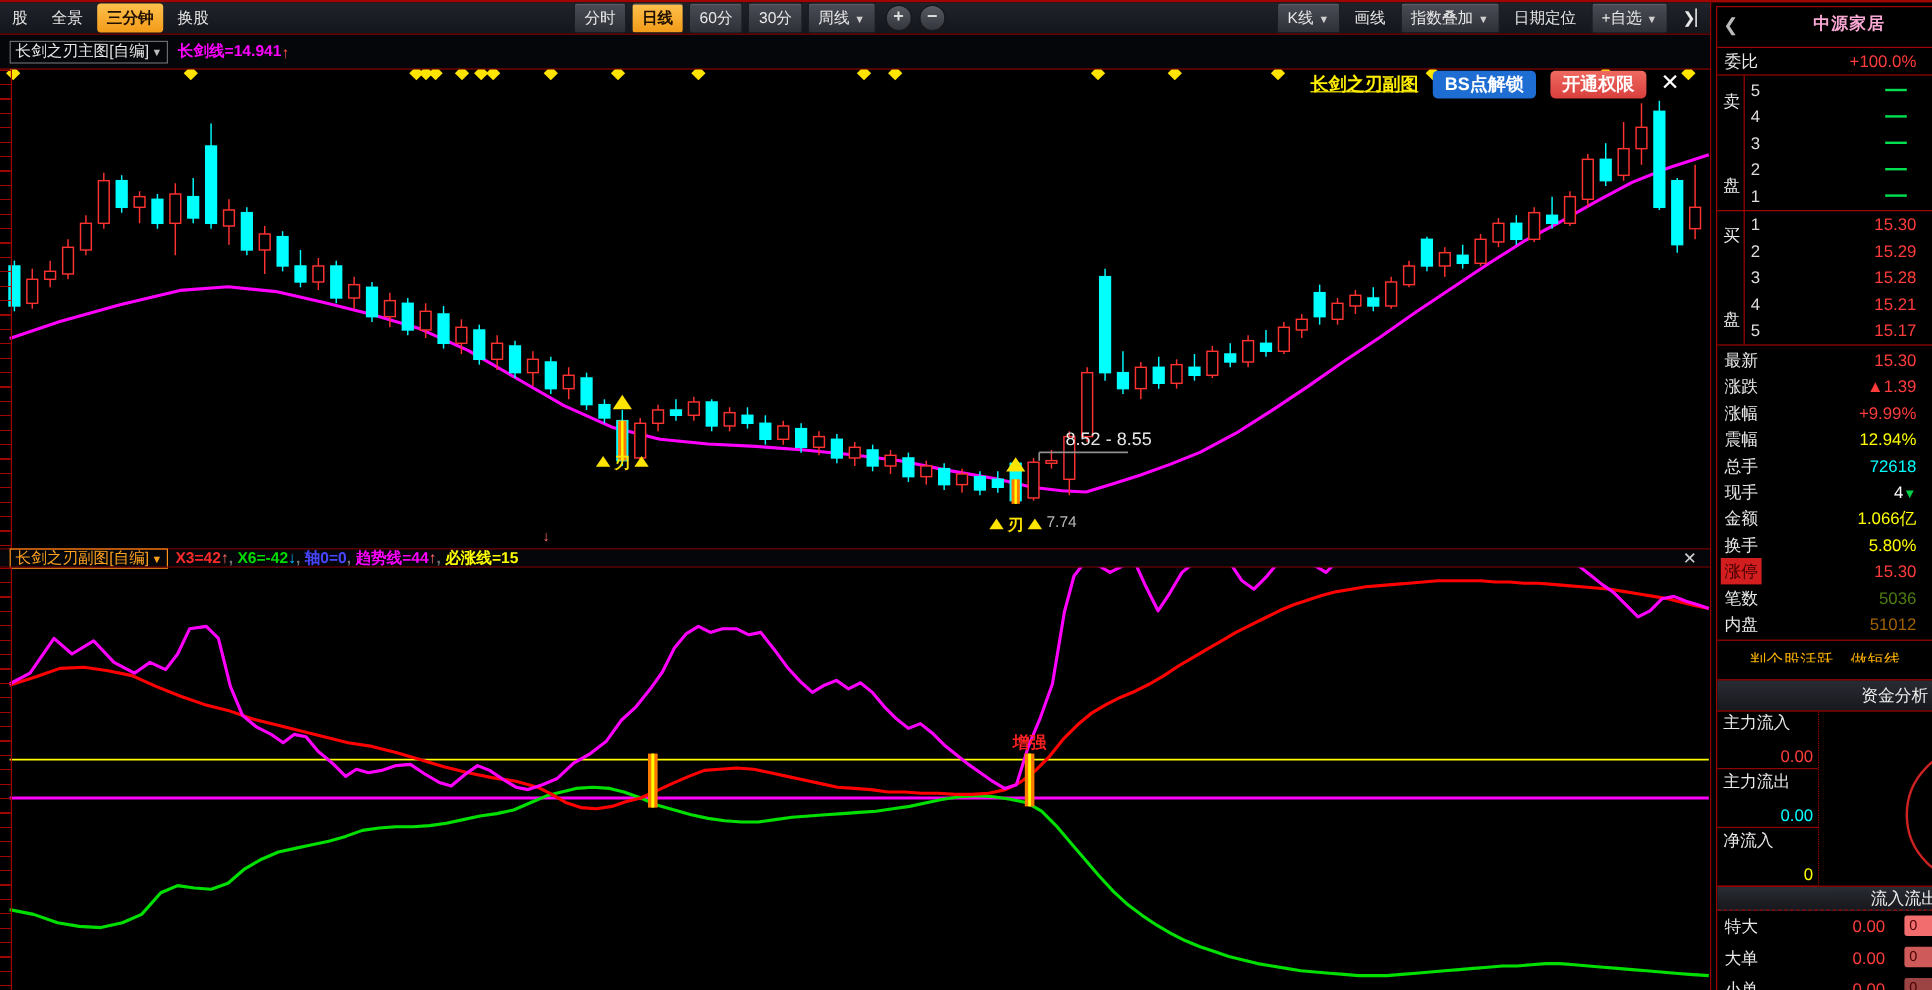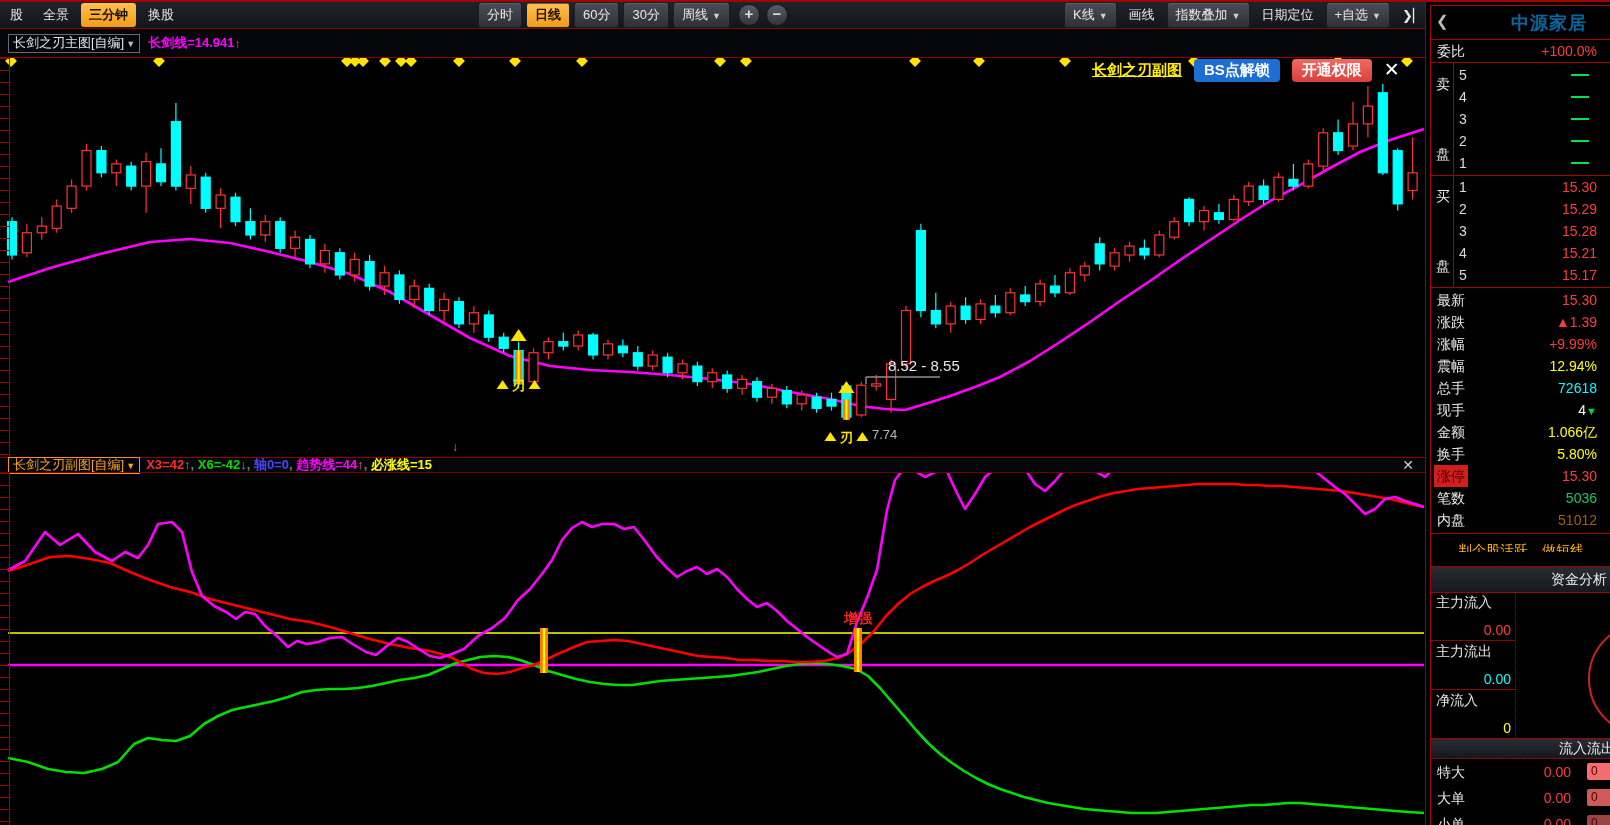--- a/index.html
+++ b/index.html
@@ -358,21 +358,21 @@
         <text x="858" y="623" fill="#ff2222" font-size="14" font-weight="bold" text-anchor="middle">增强</text>
       </svg>
   </div>
 
   <div class="abs" style="left:1425px;top:0;width:1px;height:825px;background:#8f0400;"></div>
 
   <div class="abs sb-border" id="sidebar">
 
     <div class="abs" style="left:0;top:0;width:180px;height:33px;border-bottom:1px solid #a00500;">
       <span style="position:absolute;left:5px;top:6px;color:#bbb;font-size:15px;font-weight:bold;">❮</span>
-      <span style="position:absolute;left:80px;top:5px;color:#0369a1;font-size:18px;font-weight:bold;letter-spacing:1px;white-space:nowrap;">中源家居</span>
+      <span style="position:absolute;left:80px;top:5px;color:#f9a8d4;font-size:14px;font-weight:bold;letter-spacing:1px;white-space:nowrap;">中源家居</span>
     </div>
     <div class="sb-row" style="top:34px;">
       <span class="sb-label">委比</span>
       <span class="sb-val" style="color:#ff3c3c;">+100.0%</span>
     </div>
     <div class="sb-sep" style="top:56px;"></div>
     <div id="sb-book">
         <div class="sb-row" style="top: 58px;">
           <span class="lvl-num">5</span>
           <span class="dash"></span>
@@ -453,21 +453,21 @@
         <div class="sb-row" style="top: 437px;">
           <span class="sb-label">换手</span>
           <span class="sb-val" style="color: rgb(255, 255, 0);">5.80%</span>
         </div>
         <div class="sb-row" style="top: 459px;">
           <span class="sb-label" style="background: rgb(210, 30, 30); color: rgb(64, 0, 0); padding: 0px 3px; left: 3px;">涨停</span>
           <span class="sb-val" style="color: rgb(255, 60, 60);">15.30</span>
         </div>
         <div class="sb-row" style="top: 481px;">
           <span class="sb-label">笔数</span>
-          <span class="sb-val" style="color: #22c55e;">5036</span>
+          <span class="sb-val" style="color: #4d7c0f;">5036</span>
         </div>
         <div class="sb-row" style="top: 503px;">
           <span class="sb-label">内盘</span>
           <span class="sb-val" style="color: #a16207;">51012</span>
         </div>
       </div>
     <div class="sb-sep" style="top:527px;"></div>
     <div class="abs" style="left:0;top:529px;width:180px;height:17px;line-height:30px;text-align:center;overflow:hidden;">
       <a href="#" style="color:#ffb400;font-size:14px;text-decoration:underline;white-space:nowrap;">判个股活跃，做短线</a>
     </div>

